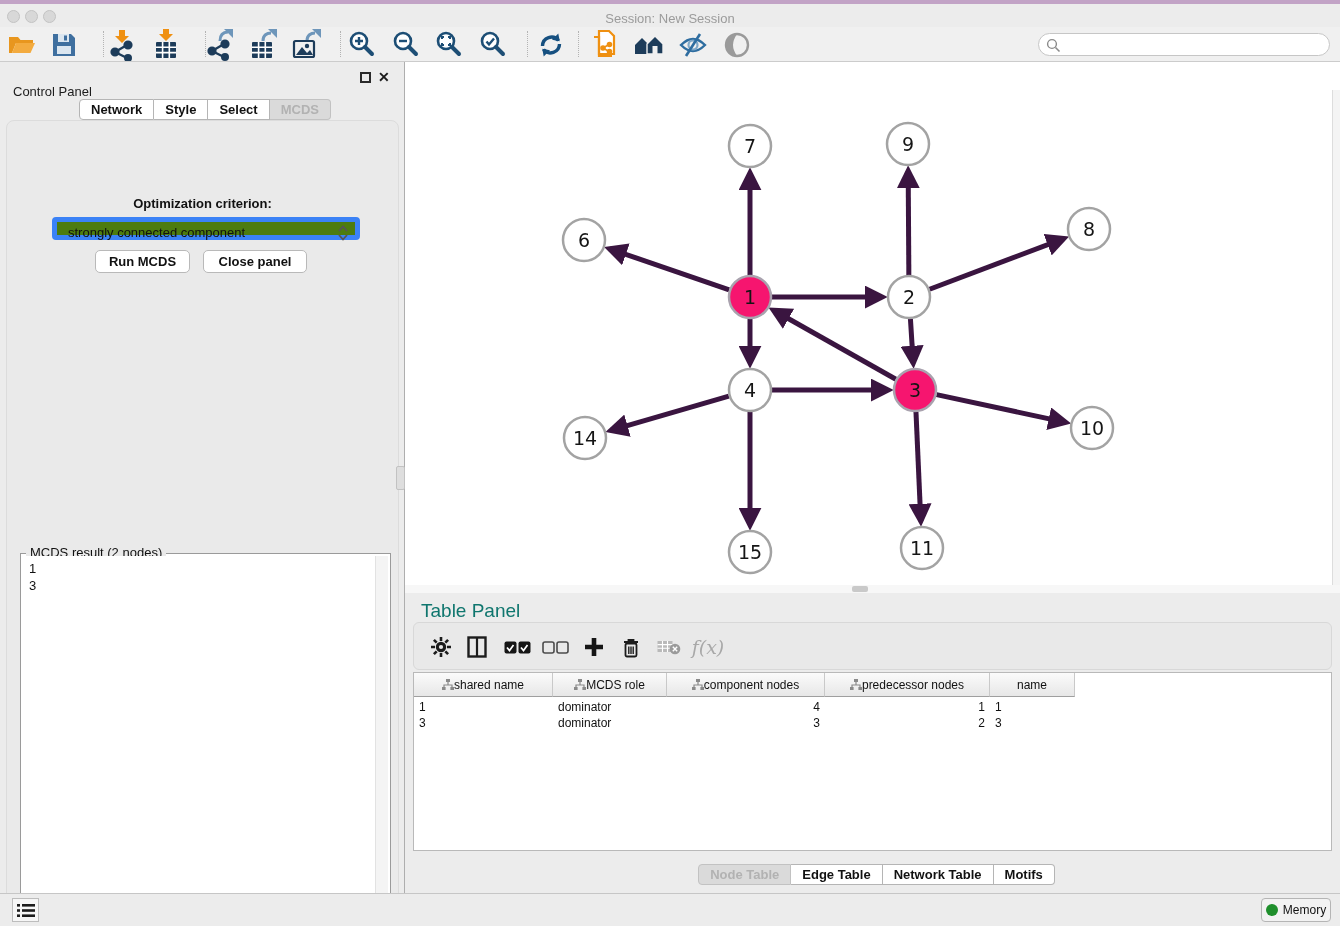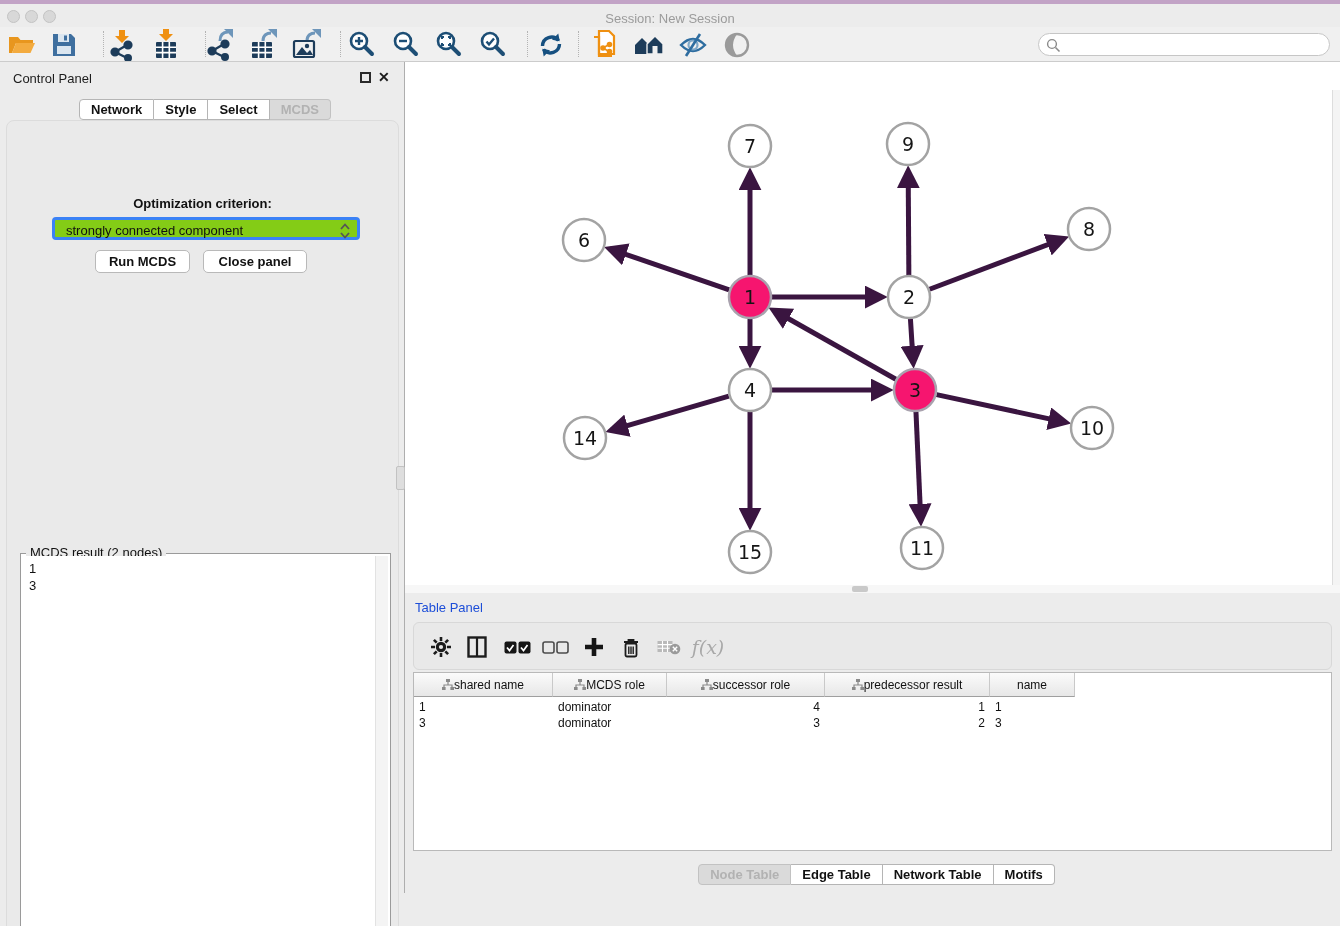--- a/index.html
+++ b/index.html
@@ -15,31 +15,31 @@
   
   .toolbar { left:0; top:27px; width:1340px; height:35px; background:#f0f0f0; border-bottom:1px solid #cccccc; }
   .tb-btn { position:absolute; top:2px; width:34px; height:31px; display:flex; align-items:center; justify-content:center; }
   .tb-sep { position:absolute; top:4px; width:0; height:26px; border-left:1px dotted #b3b3b3; }
   .searchbox { position:absolute; left:1038px; top:6px; width:292px; height:23px; background:#ffffff; border:1px solid #c6c6c6; border-radius:12px; }
   .searchbox svg { position:absolute; left:7px; top:4px; }
   .searchbox input { position:absolute; left:26px; top:2px; width:256px; height:17px; border:none; outline:none; font-size:12px; background:transparent; }
 
   
   .control-panel { left:0; top:62px; width:405px; height:831px; background:#ececec; border-right:1px solid #aeaeae; }
-  .cp-header { position:absolute; left:13px; top:9px; font-size:13px; color:#1c1c1c; }
+  .cp-header { position:absolute; left:13px; top:22px; font-size:13px; color:#1c1c1c; }
   .panel-float { position:absolute; width:11px; height:11px; border:2px solid #2a2a2a; }
   .panel-close { position:absolute; font-size:14px; font-weight:700; color:#1a1a1a; line-height:11px; }
   .cp-tabs { position:absolute; left:79px; top:37px; display:flex;text-align:right; }
   .tabbtn { height:21px; border:1px solid #b5b5b5; border-left:none; background:#ffffff; color:#111; font-size:13px; font-weight:600; display:flex; align-items:center; justify-content:center; padding:0 11px; }
   .tabbtn.first { border-left:1px solid #b5b5b5; border-radius:4px 0 0 4px; }
   .tabbtn.last { border-radius:0 4px 4px 0; }
   .tabbtn.selected { background:#dadada; color:#b2b2b2; border-color:#c2c2c2; }
   .cp-content { position:absolute; left:6px; top:58px; width:393px; height:820px; background:#eaeaea; border:1px solid #dcdcdc; border-radius:8px; }
   .opt-label { position:absolute; left:0; right:0; top:75px; text-align:center; font-size:13px; font-weight:600; color:#111; }
-  .criterion-select { position:absolute; left:45px; top:96px; width:308px; height:23px; background:#84cc16; border:3px solid #3b82f6; border-radius:4px; font-size:13px; color:#111; line-height:21px; padding-left:11px; }
+  .criterion-select { position:absolute; left:45px; top:96px; width:308px; height:23px; background:#4d7c0f; border:5px solid #3b82f6; border-radius:4px; font-size:13px; color:#111; line-height:21px; padding-left:11px; }
   .sel-stepper { position:absolute; right:6px; top:3px; width:12px; height:16px; }
   .cp-btn { position:absolute; top:129px; height:23px; background:#ffffff; border:1px solid #b9b9b9; border-radius:5px; font-size:13px; font-weight:600; color:#111; display:flex; align-items:center; justify-content:center; }
   .result-fieldset { position:absolute; left:13px; top:432px; width:371px; height:377px; border:1px solid #9a9a9a; background:#ffffff; }
   .result-legend { position:absolute; left:5px; top:-9px; background:#eaeaea; padding:0 4px; font-size:13px; color:#111; }
   .result-area { position:absolute; left:2px; top:2px; right:15px; bottom:2px; background:#ffffff; font-size:13px; color:#111; padding:4px 0 0 6px; line-height:17px; }
   .result-scroll { position:absolute; right:2px; top:2px; width:13px; bottom:2px; background:#f4f4f4; border-left:1px solid #e2e2e2; }
 
   
   .net-window { left:405px; top:62px; width:935px; height:531px; background:#ffffff; }
   .net-titlebar { position:absolute; left:0; top:0; width:935px; height:28px; background:linear-gradient(#f2f2f2,#dfdfdf); border-bottom:1px solid #c2c2c2; }
@@ -49,21 +49,21 @@
   .net-canvas { position:absolute; left:0; top:28px; width:927px; height:495px; background:#ffffff; }
   .net-vscroll { position:absolute; right:0; top:28px; width:8px; height:495px; background:#f4f4f4; border-left:1px solid #dddddd; }
   .net-hscroll { position:absolute; left:0; bottom:0; width:935px; height:8px; background:#f7f7f7; }
   .net-hhandle { position:absolute; left:447px; top:1px; width:16px; height:6px; background:#c9c9c9; border-radius:2px; }
 
   
   .vsplit-handle { left:396px; top:466px; width:9px; height:24px; background:#dedede; border:1px solid #c2c2c2; border-radius:2px; }
 
   
   .table-panel { left:405px; top:593px; width:935px; height:300px; background:#ececec; }
-  .tp-header { position:absolute; left:10px; top:7px; font-size:13px; color:#1d4ed8; }
+  .tp-header { position:absolute; left:16px; top:7px; font-size:19px; color:#0f766e; }
   .tp-toolbar { position:absolute; left:8px; top:29px; width:919px; height:48px; background:#e9e9e9; border:1px solid #d8d8d8; border-radius:6px;padding-left:45px; }
   .tp-icon { position:absolute; top:9px; height:30px; display:flex; align-items:center; justify-content:center; }
   .fx-label { font-family:"DejaVu Serif",serif; font-style:italic; font-size:19px; color:#a8a8a8; }
   .node-table { position:absolute; left:8px; top:79px; width:919px; height:179px; background:#ffffff; border:1px solid #b9b9b9; overflow:hidden; }
   .thead { position:absolute; left:0; top:0; height:24px; display:flex; }
   .th { height:24px; background:linear-gradient(#fbfbfb,#e7e7e7); border-right:1px solid #c9c9c9; border-bottom:1px solid #9f9f9f; display:flex; align-items:center; justify-content:center; font-size:12px; color:#111; }
   .trow { position:absolute; left:0; height:16px; display:flex; font-size:12px; color:#111; }
   .td { height:16px; line-height:16px; padding:0 5px; white-space:nowrap; overflow:hidden; }
   .tp-tabs { position:absolute; left:8px; right:0; top:271px; display:flex; justify-content:center; }
 
@@ -405,32 +405,32 @@
           </div>
           <div class="th" style="width: 158px;">
             <svg width="12" height="12" viewBox="0 0 12 12">
               <g fill="#8a8a8a">
                 <rect x="4" y="0" width="4" height="3"></rect>
                 <rect x="0" y="8" width="3.6" height="3"></rect>
                 <rect x="8.4" y="8" width="3.6" height="3"></rect>
               </g>
               <path d="M6 3v3M2 8V6h8v2" stroke="#8a8a8a" fill="none" stroke-width="1.2"></path>
             </svg>
-            <span>successor role</span>
+            <span>component nodes</span>
           </div>
           <div class="th" style="width: 165px;">
             <svg width="12" height="12" viewBox="0 0 12 12">
               <g fill="#8a8a8a">
                 <rect x="4" y="0" width="4" height="3"></rect>
                 <rect x="0" y="8" width="3.6" height="3"></rect>
                 <rect x="8.4" y="8" width="3.6" height="3"></rect>
               </g>
               <path d="M6 3v3M2 8V6h8v2" stroke="#8a8a8a" fill="none" stroke-width="1.2"></path>
             </svg>
-            <span>predecessor result</span>
+            <span>predecessor nodes</span>
           </div>
           <div class="th" style="width: 85px;">
             <span>name</span>
           </div>
         </div>
       <div>
           <div class="trow" style="top: 26px;">
             <div class="td" style="width: 139px; text-align: left;">1</div>
             <div class="td" style="width: 114px; text-align: left;">dominator</div>
             <div class="td" style="width: 158px; text-align: right;">4</div>
@@ -447,14 +447,32 @@
         </div>
     </div>
     <div class="tp-tabs">
         <span class="tabbtn first selected">Node Table</span>
         <span class="tabbtn">Edge Table</span>
         <span class="tabbtn">Network Table</span>
         <span class="tabbtn last">Motifs</span>
       </div>
   </div>
 
+  <div class="abs statusbar">
+    <span class="list-btn">
+      <svg width="18" height="15" viewBox="0 0 18 15">
+          <g fill="#1c1c1c">
+            <rect x="0" y="1" width="3" height="2.6"></rect>
+            <rect x="5" y="1" width="13" height="2.6"></rect>
+            <rect x="0" y="6.2" width="3" height="2.6"></rect>
+            <rect x="5" y="6.2" width="13" height="2.6"></rect>
+            <rect x="0" y="11.4" width="3" height="2.6"></rect>
+            <rect x="5" y="11.4" width="13" height="2.6"></rect>
+          </g>
+        </svg>
+    </span>
+    <span class="memory-btn">
+      <span class="mem-dot"></span>
+      <span>Memory</span>
+    </span>
+  </div>
 
 </div>
 
 </body></html>

